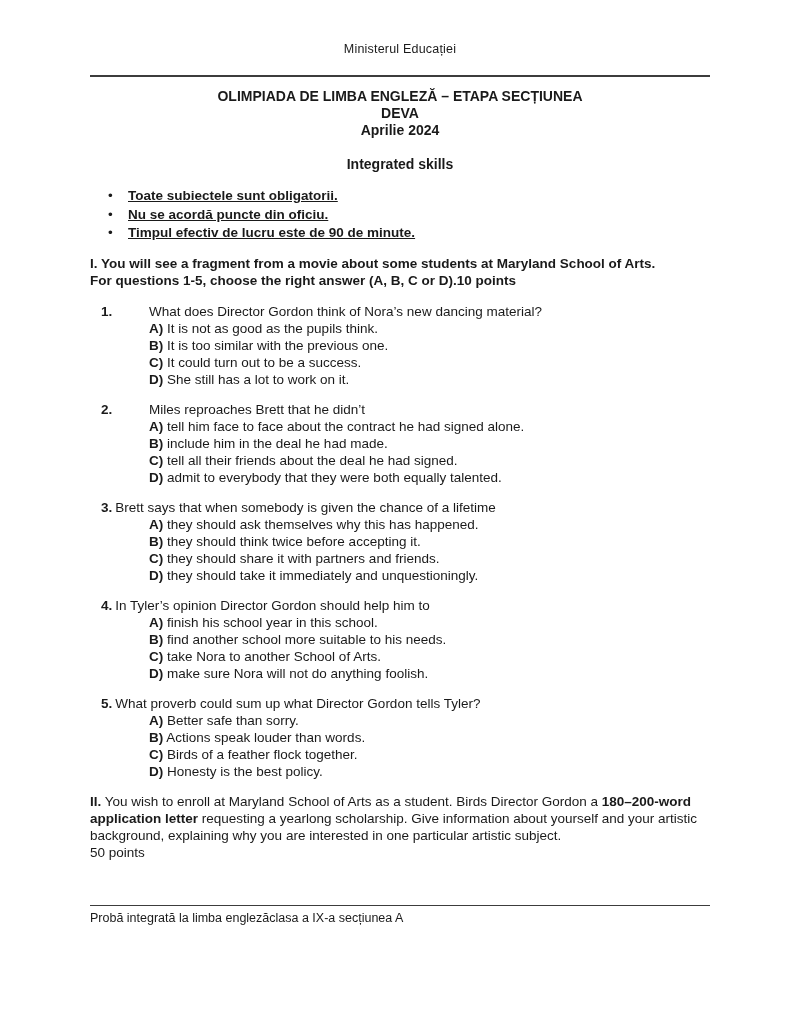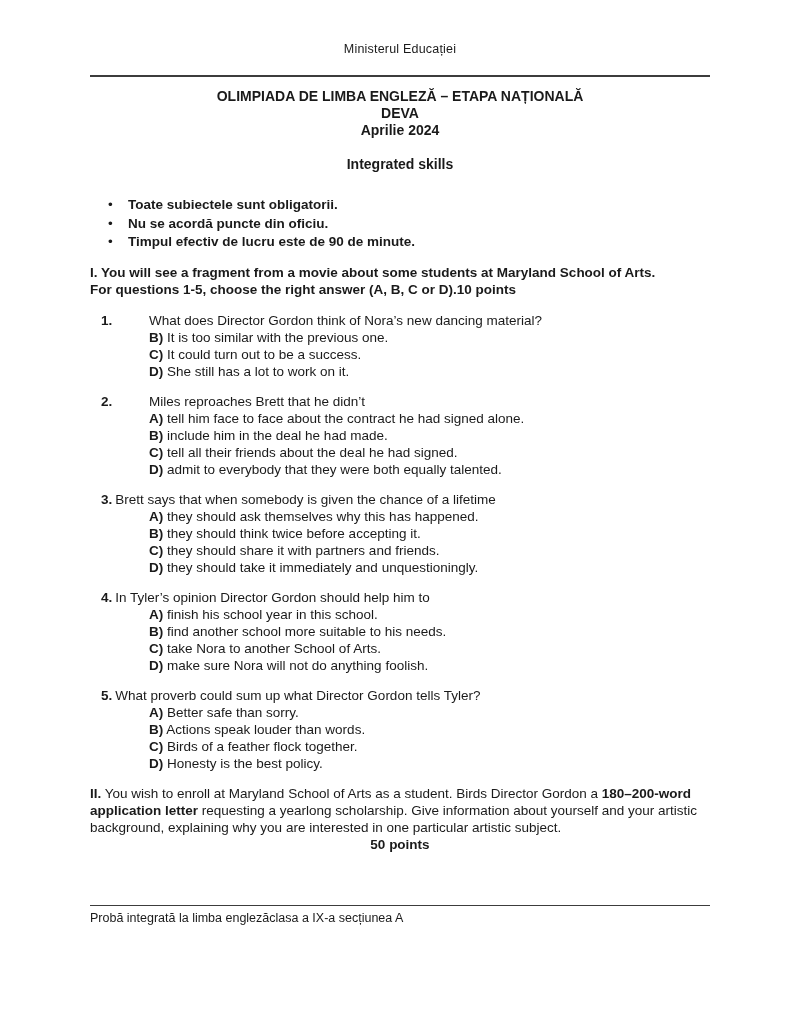--- a/index.html
+++ b/index.html
@@ -33,22 +33,23 @@
     line-height: 17px;
     text-align: center;
   }
   .subtitle {
     margin-top: 17px;
     font-weight: bold;
     font-size: 14px;
     text-align: center;
   }
   .rules {
-    margin-top: 24px;
+    margin-top: 15px;
     list-style: none;
+    text-decoration: underline;
   }
   .rules li {
     font-weight: bold;
     font-size: 13.5px;
     line-height: 18.5px;
     padding-left: 18px;
   }
   .rules .dot {
     display: inline-block;
     width: 20px;
@@ -80,22 +81,22 @@
   .q-num.run { margin-right: 3px; }
   .opt { padding-left: 48px; }
   .opt-letter { font-weight: bold; }
   .section2 {
     margin-top: 13px;
     font-size: 13.5px;
     line-height: 17px;
   }
   .section2 .bold-run, .section2 .sec-label { font-weight: bold; }
   .section2-points {
-    text-align: center;
-    font-weight: bold;
+    text-align: left;
+    font-weight: normal;
     font-size: 13.5px;
     line-height: 17px;
   }
   .footer {
     position: absolute;
     left: 90px;
     right: 81px;
     top: 905px;
     font-size: 12.5px;
   }
@@ -106,21 +107,21 @@
 </style>
 </head>
 <body>
 
 <div class="page">
 
   <div class="ministry">Ministerul Educației</div>
   <div class="topline"></div>
 
   <div class="title-block">
-    <div>OLIMPIADA DE LIMBA ENGLEZĂ – ETAPA NAȚIONALĂ</div>
+    <div>OLIMPIADA DE LIMBA ENGLEZĂ – ETAPA SECȚIUNEA</div>
     <div>DEVA</div>
     <div>Aprilie 2024</div>
   </div>
 
   <div class="subtitle">Integrated skills</div>
 
   <ul class="rules">
     <li><span class="dot">•</span><span>Toate subiectele sunt obligatorii.</span></li>
     <li><span class="dot">•</span><span>Nu se acordă puncte din oficiu.</span></li>
     <li><span class="dot">•</span><span>Timpul efectiv de lucru este de 90 de minute.</span></li>
@@ -131,20 +132,21 @@
     <div class="row">
       <span>For questions 1-5, choose the right answer (A, B, C or D).</span>
       <span class="points-inline">10 points</span>
     </div>
   </div>
 
   <div class="questions">
 
     <div class="question">
       <div><span class="q-num tab">1.</span><span>What does Director Gordon think of Nora’s new dancing material?</span></div>
+      <div class="opt"><span class="opt-letter">A)</span> <span>It is not as good as the pupils think.</span></div>
       <div class="opt"><span class="opt-letter">B)</span> <span>It is too similar with the previous one.</span></div>
       <div class="opt"><span class="opt-letter">C)</span> <span>It could turn out to be a success.</span></div>
       <div class="opt"><span class="opt-letter">D)</span> <span>She still has a lot to work on it.</span></div>
     </div>
 
     <div class="question">
       <div><span class="q-num tab">2.</span><span>Miles reproaches Brett that he didn’t</span></div>
       <div class="opt"><span class="opt-letter">A)</span> <span>tell him face to face about the contract he had signed alone.</span></div>
       <div class="opt"><span class="opt-letter">B)</span> <span>include him in the deal he had made.</span></div>
       <div class="opt"><span class="opt-letter">C)</span> <span>tell all their friends about the deal he had signed.</span></div>

